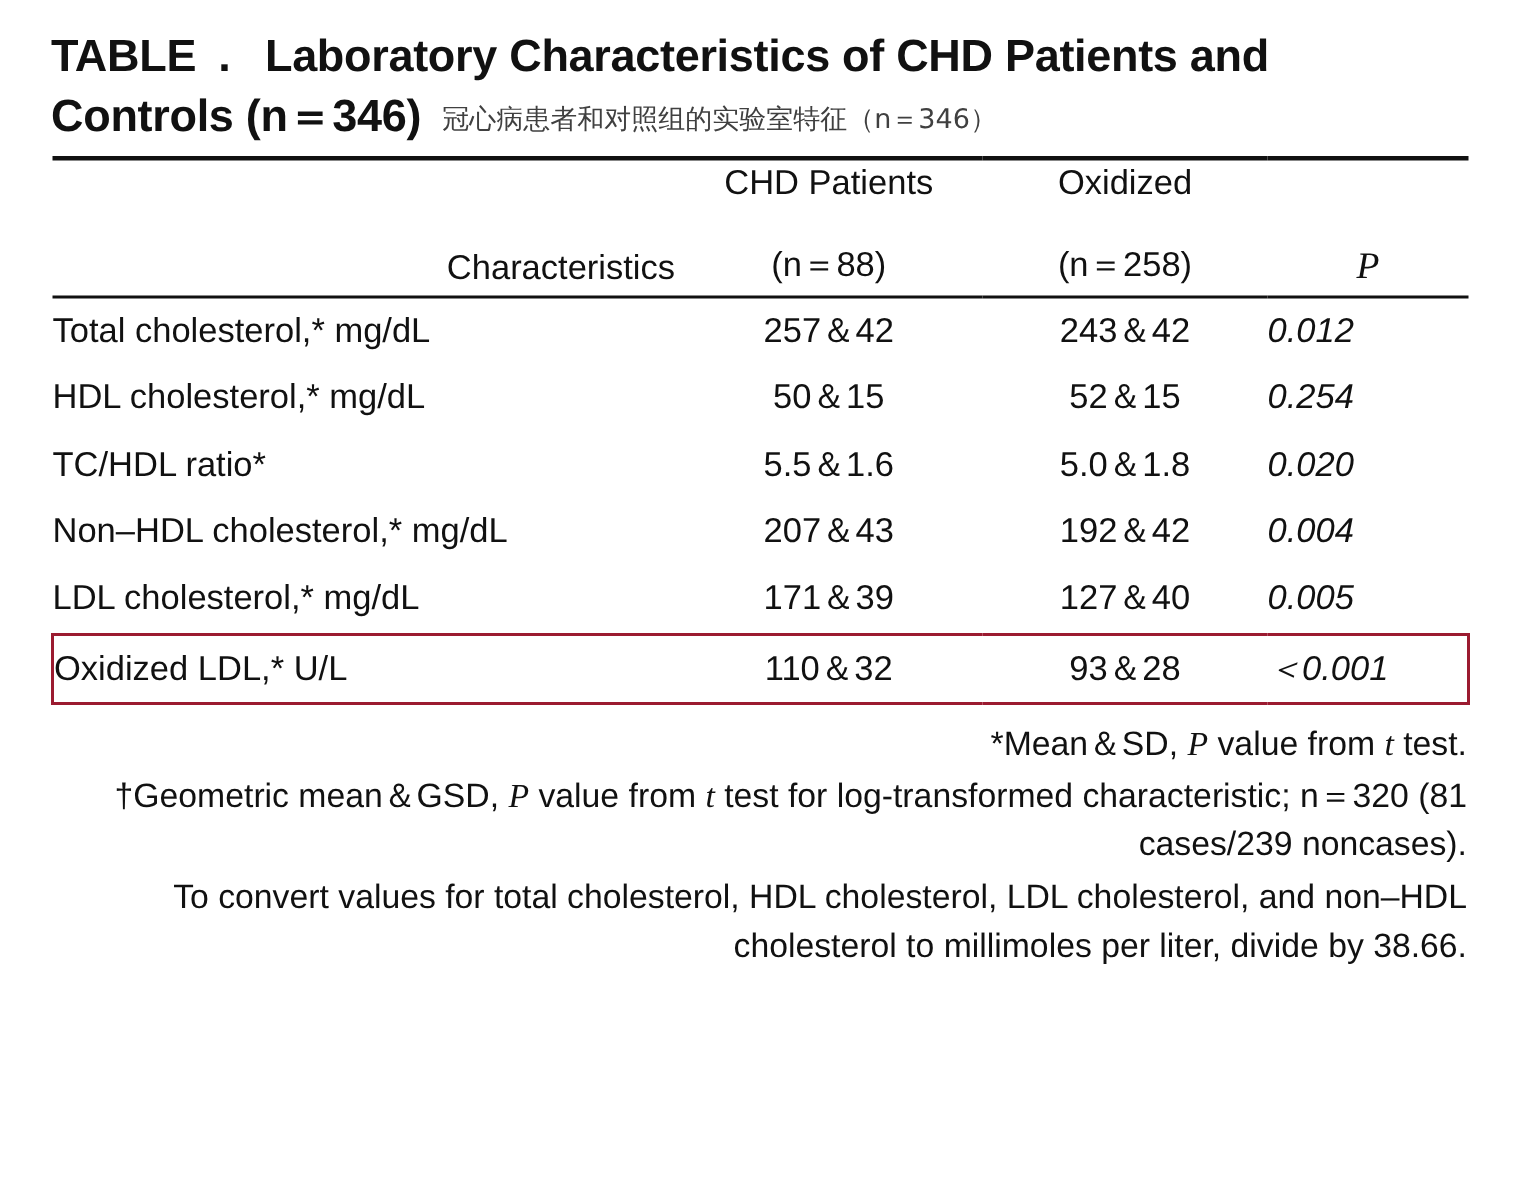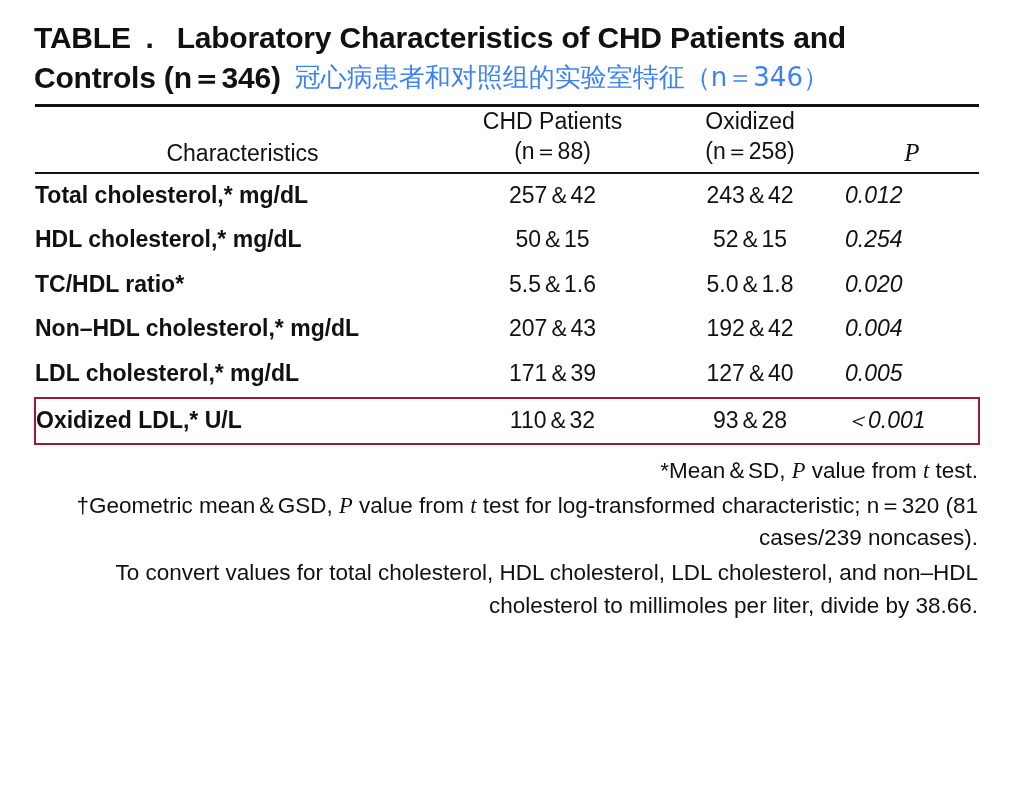--- a/index.html
+++ b/index.html
@@ -30,23 +30,23 @@
     letter-spacing: -0.2px;
     margin-bottom: 6px;
   }
   .title-line {
     display: block;
   }
   .title-main {
     white-space: pre;
   }
   .title-cn {
-    font-size: 26px;
+    font-size: 18px;
     font-weight: normal;
-    color: #3b82f6;
+    color: #404040;
     letter-spacing: 0;
     margin-left: 14px;
     vertical-align: 2px;
     font-family: "DejaVu Sans", sans-serif;
   }
 
   
   table.tbl {
     width: 944px;
     border-collapse: collapse;
@@ -83,39 +83,39 @@
   thead td {
     padding: 0;
     vertical-align: bottom;
   }
   .hdr-sub {
     text-align: center;
     line-height: 1.3;
     padding-bottom: 5px;
   }
   .hdr-sub .l1 { display: block; }
-  .hdr-sub .l2 { display: block; }
+  .hdr-sub .l2 { display: block; margin-top: 25px; }
   .hdr-char {
-    text-align: center;
+    text-align: right;
     padding-bottom: 5px;
     padding-top: 30px;
   }
   .hdr-p {
     text-align: center;
     padding-bottom: 5px;
     font-style: italic;
     font-family: "Liberation Serif", serif;
     font-size: 25px;
   }
 
   tbody td {
     padding: 8px 0 9px 0;
     line-height: 1.2;
   }
-  td.lbl { text-align: left; font-weight: bold; }
+  td.lbl { text-align: left; }
   td.num { text-align: center; }
   td.pv  { text-align: left; font-style: italic; }
 
   tr.hl td {
     border-top: 2px solid #9b1b30;
     border-bottom: 2px solid #9b1b30;
   }
   tr.hl td.first { border-left: 2px solid #9b1b30; }
   tr.hl td.last  { border-right: 2px solid #9b1b30; }
 

